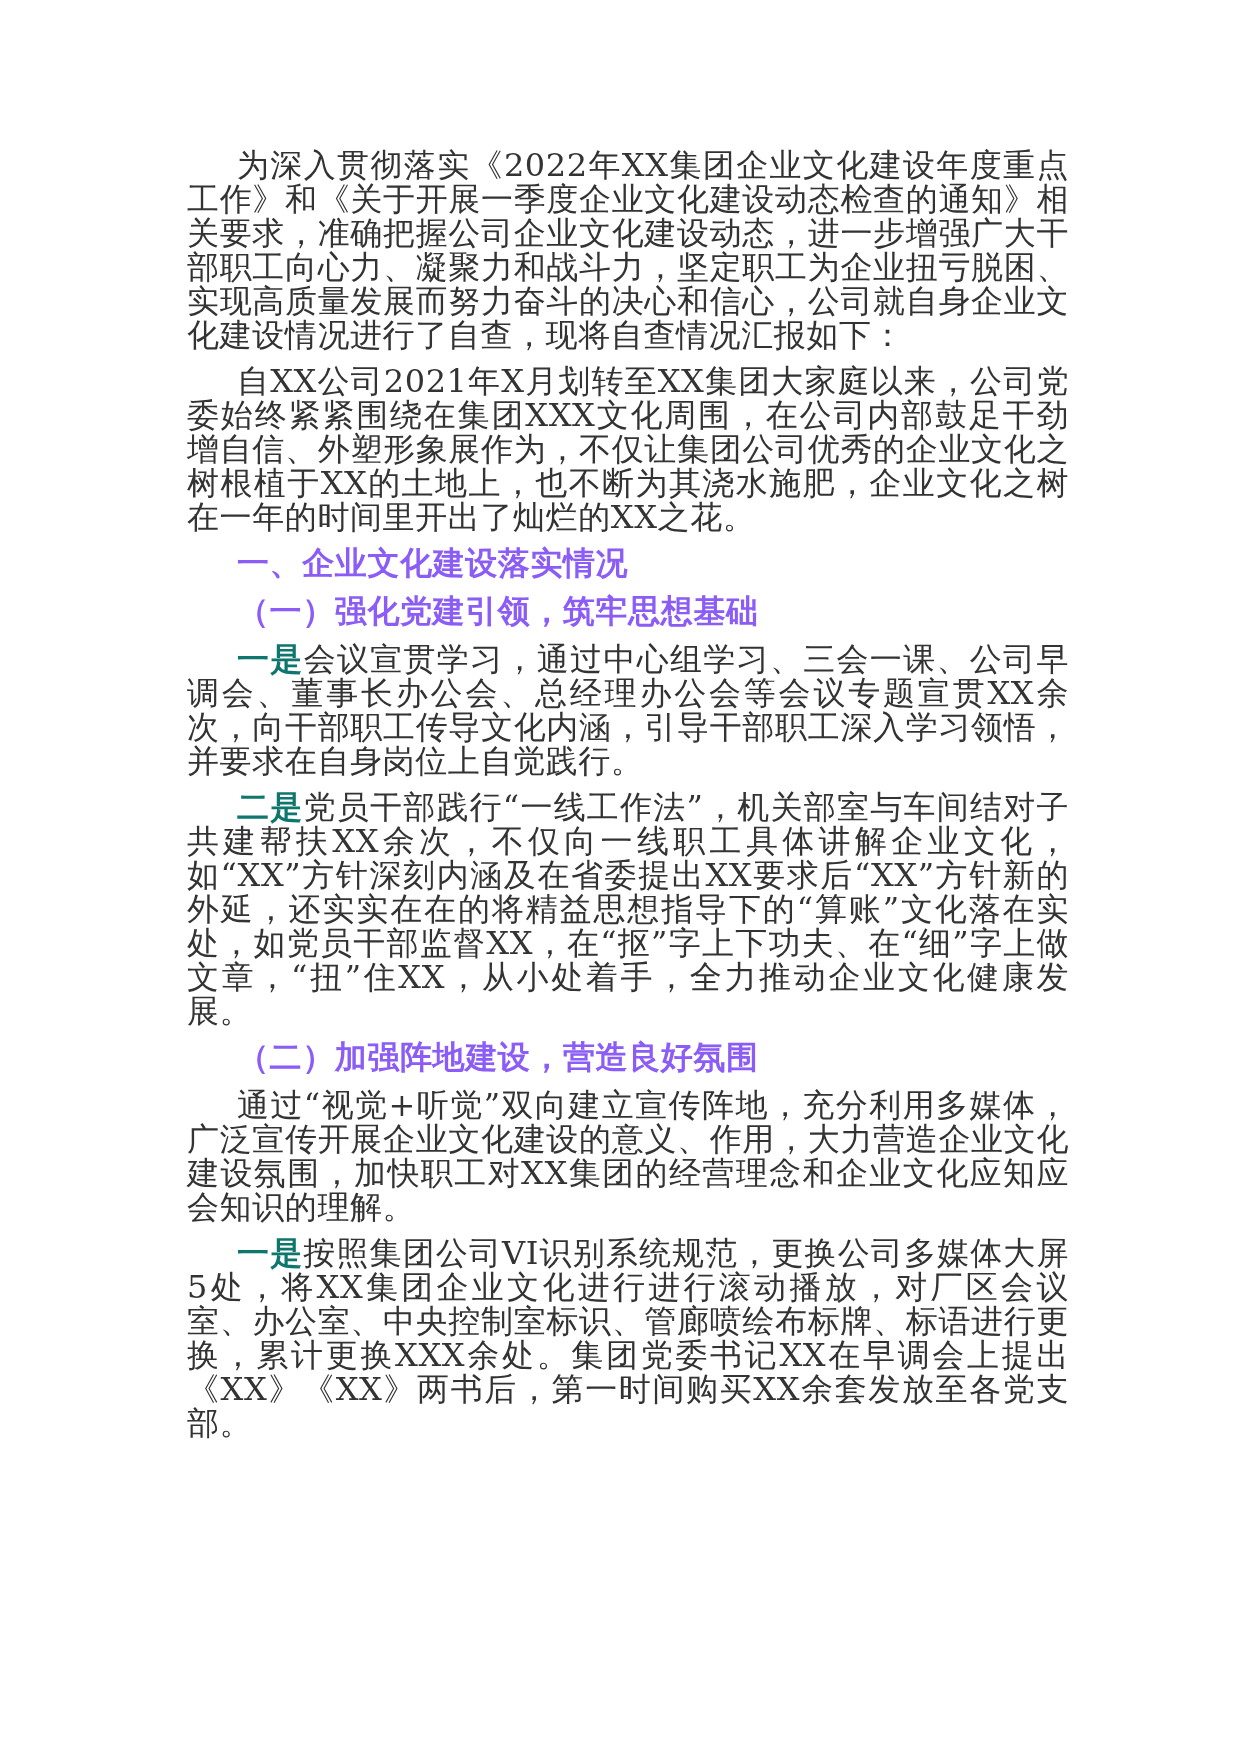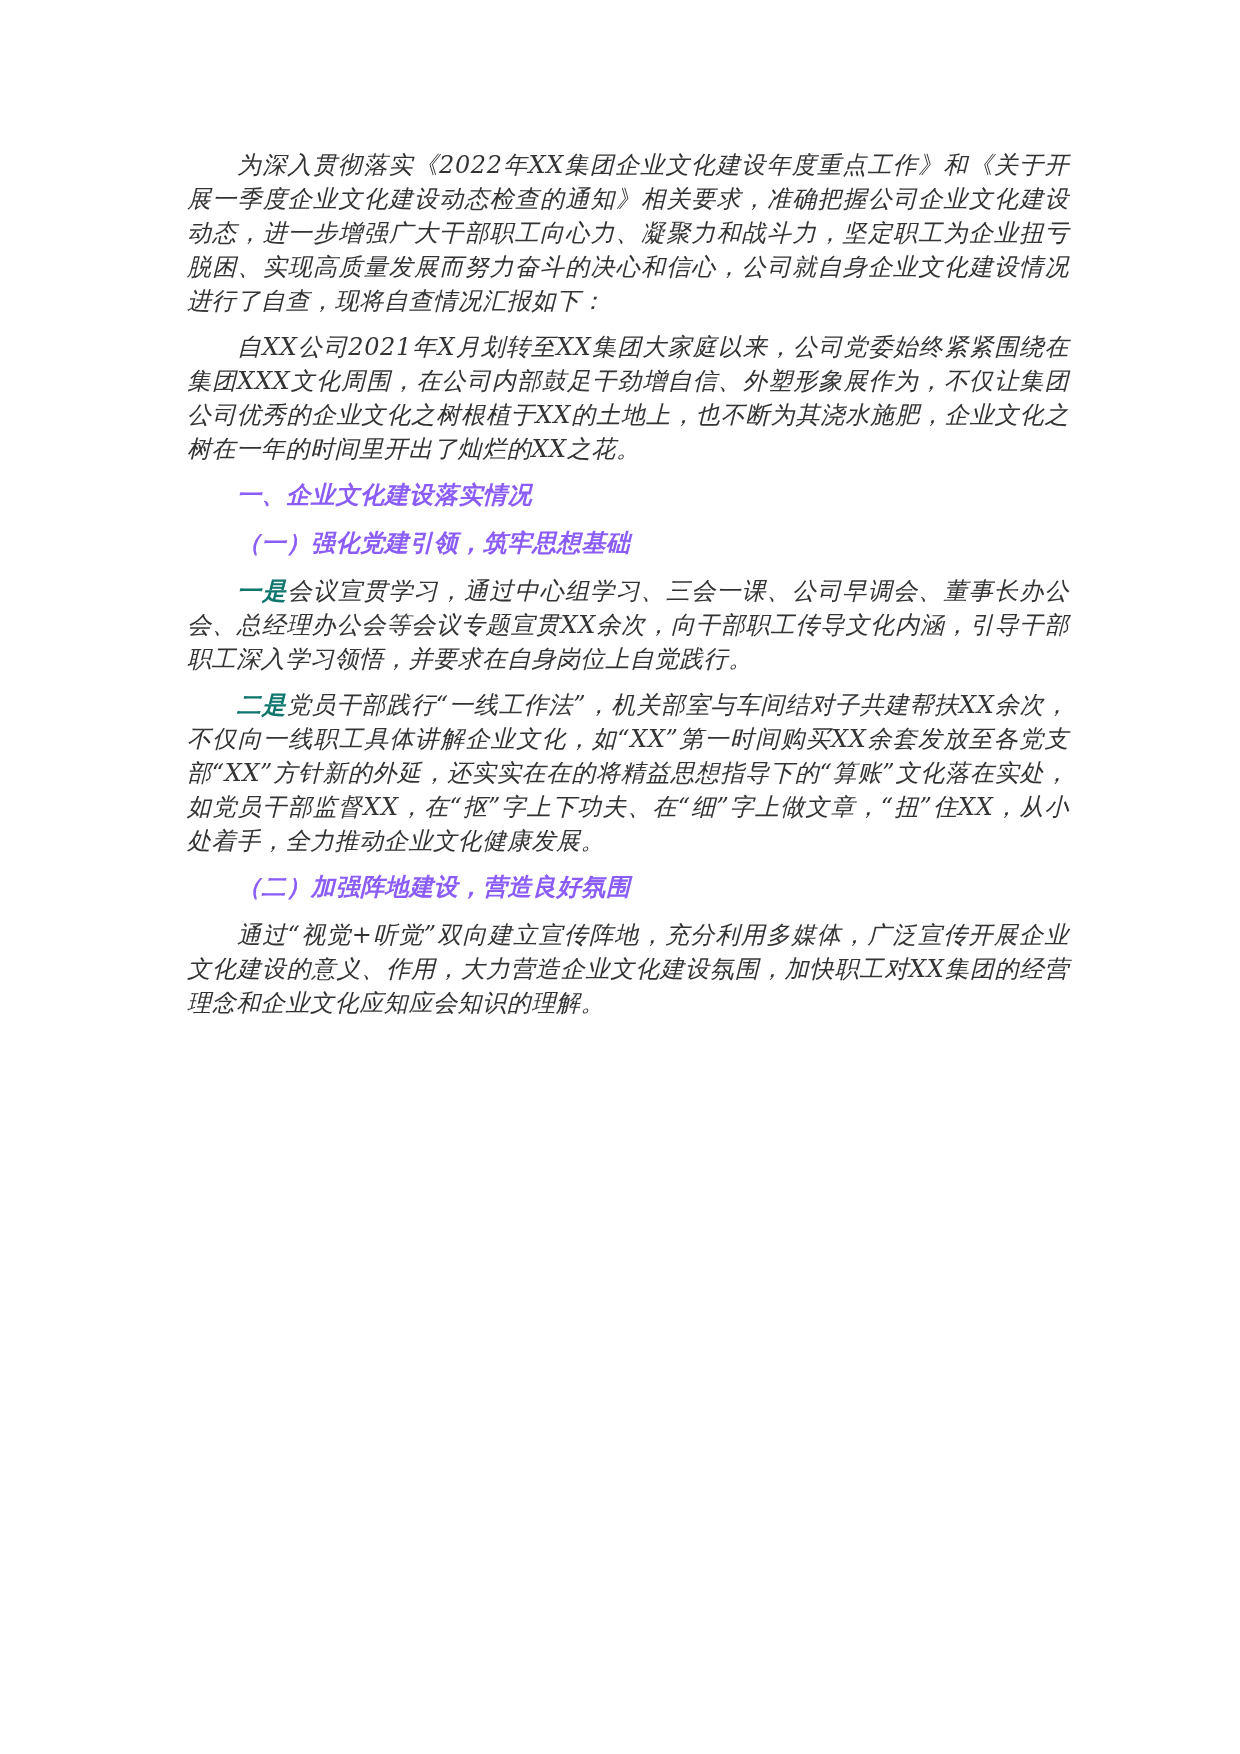--- a/index.html
+++ b/index.html
@@ -4,24 +4,23 @@
 <style>
   html, body { margin: 0; padding: 0; background: #ffffff; }
   body { width: 1240px; height: 1754px; position: relative; overflow: hidden; }
   .page {
     position: absolute;
     left: 187px;
     top: 148px;
     width: 882px;
     color: #333333;
     font-family: "DejaVu Serif", "Liberation Serif", serif;
-    font-size: 24px;
+    font-size: 32px;
     line-height: 34px;
     letter-spacing: 0.6px;
-    font-style: italic;
   }
   .para {
     margin: 0 0 12px 0;
     text-indent: 50px;
     text-align: justify;
     text-justify: inter-character;
   }
   .h1, .h2 {
     margin: 0 0 12px 0;
     text-indent: 50px;
@@ -46,21 +45,24 @@
   <p class="h1">
     <span>一、企业文化建设落实情况</span>
   </p>
   <p class="h2">
     <span>（一）强化党建引领，筑牢思想基础</span>
   </p>
   <p class="para">
     <span class="lead">一是</span><span>会议宣贯学习，通过中心组学习、三会一课、公司早调会、董事长办公会、总经理办公会等会议专题宣贯XX余次，向干部职工传导文化内涵，引导干部职工深入学习领悟，并要求在自身岗位上自觉践行。</span>
   </p>
   <p class="para">
-    <span class="lead">二是</span><span>党员干部践行“一线工作法”，机关部室与车间结对子共建帮扶XX余次，不仅向一线职工具体讲解企业文化，如“XX”第一时间购买XX余套发放至各党支部“XX”方针新的外延，还实实在在的将精益思想指导下的“算账”文化落在实处，如党员干部监督XX，在“抠”字上下功夫、在“细”字上做文章，“扭”住XX，从小处着手，全力推动企业文化健康发展。</span>
+    <span class="lead">二是</span><span>党员干部践行“一线工作法”，机关部室与车间结对子共建帮扶XX余次，不仅向一线职工具体讲解企业文化，如“XX”方针深刻内涵及在省委提出XX要求后“XX”方针新的外延，还实实在在的将精益思想指导下的“算账”文化落在实处，如党员干部监督XX，在“抠”字上下功夫、在“细”字上做文章，“扭”住XX，从小处着手，全力推动企业文化健康发展。</span>
   </p>
   <p class="h2">
     <span>（二）加强阵地建设，营造良好氛围</span>
   </p>
   <p class="para">
     <span>通过“视觉+听觉”双向建立宣传阵地，充分利用多媒体，广泛宣传开展企业文化建设的意义、作用，大力营造企业文化建设氛围，加快职工对XX集团的经营理念和企业文化应知应会知识的理解。</span>
   </p>
+  <p class="para">
+    <span class="lead">一是</span><span>按照集团公司VI识别系统规范，更换公司多媒体大屏5处，将XX集团企业文化进行进行滚动播放，对厂区会议室、办公室、中央控制室标识、管廊喷绘布标牌、标语进行更换，累计更换XXX余处。集团党委书记XX在早调会上提出《XX》《XX》两书后，第一时间购买XX余套发放至各党支部。</span>
+  </p>
 </div>
 
 </body></html>

